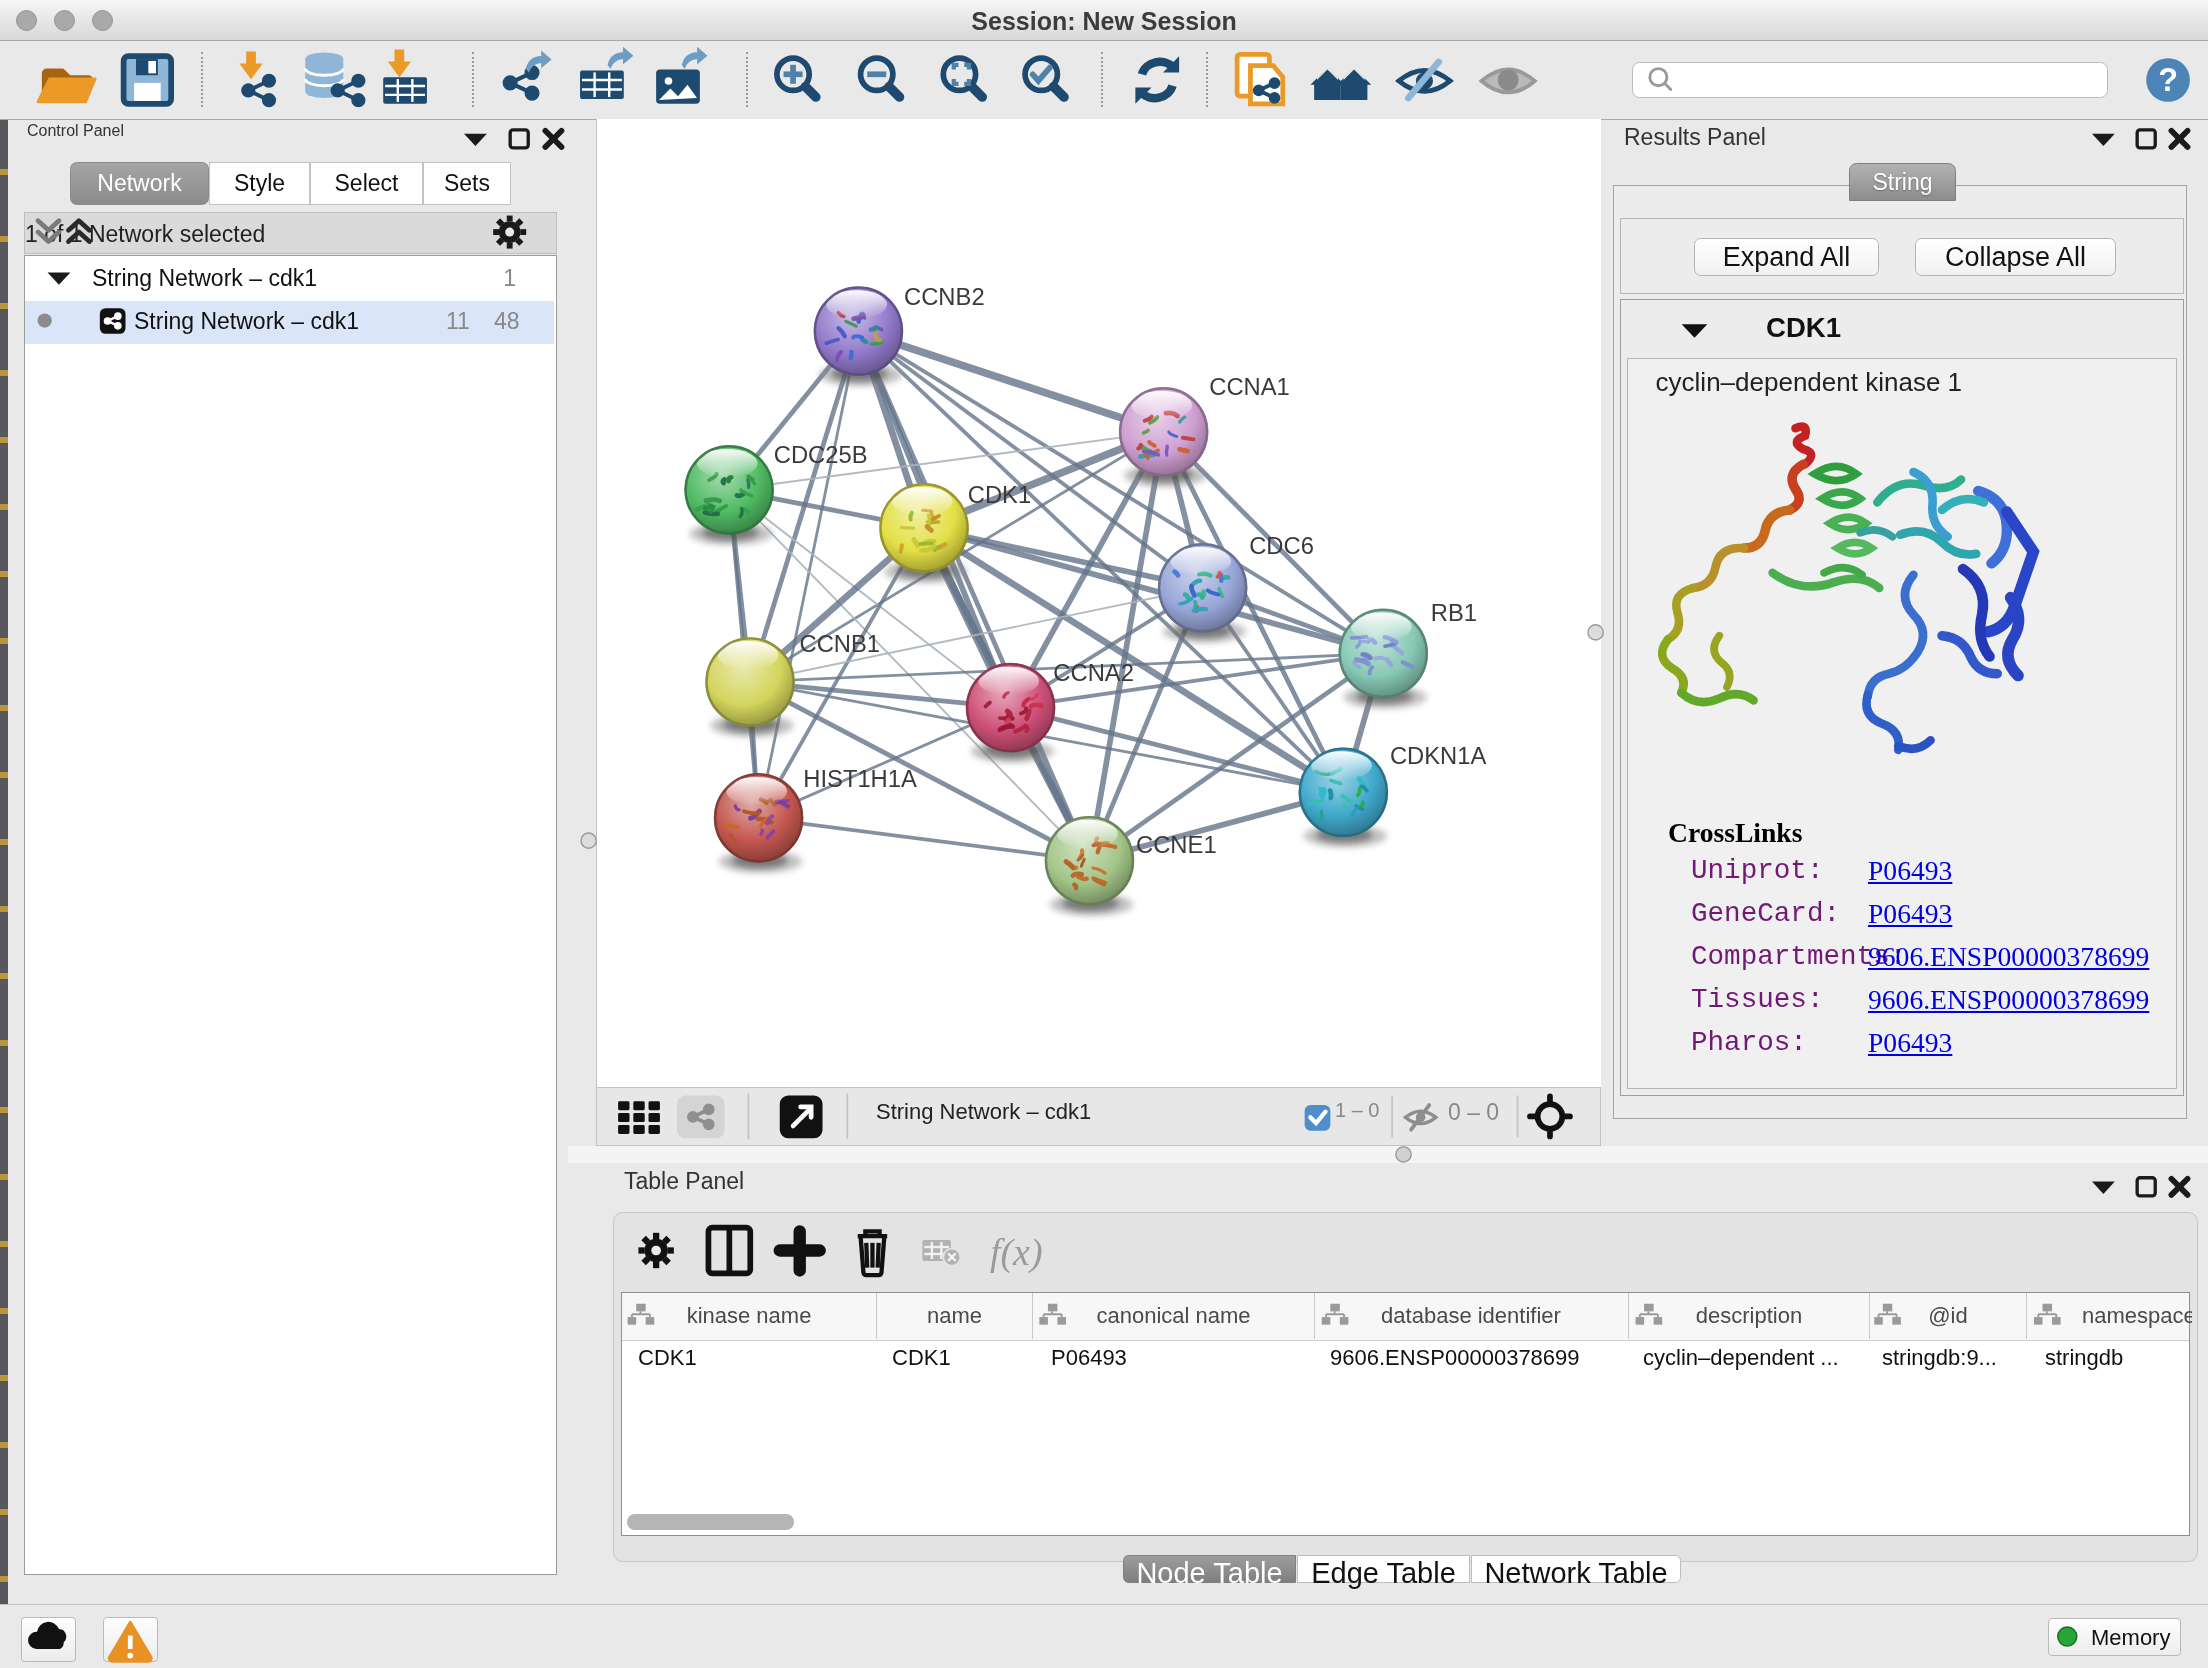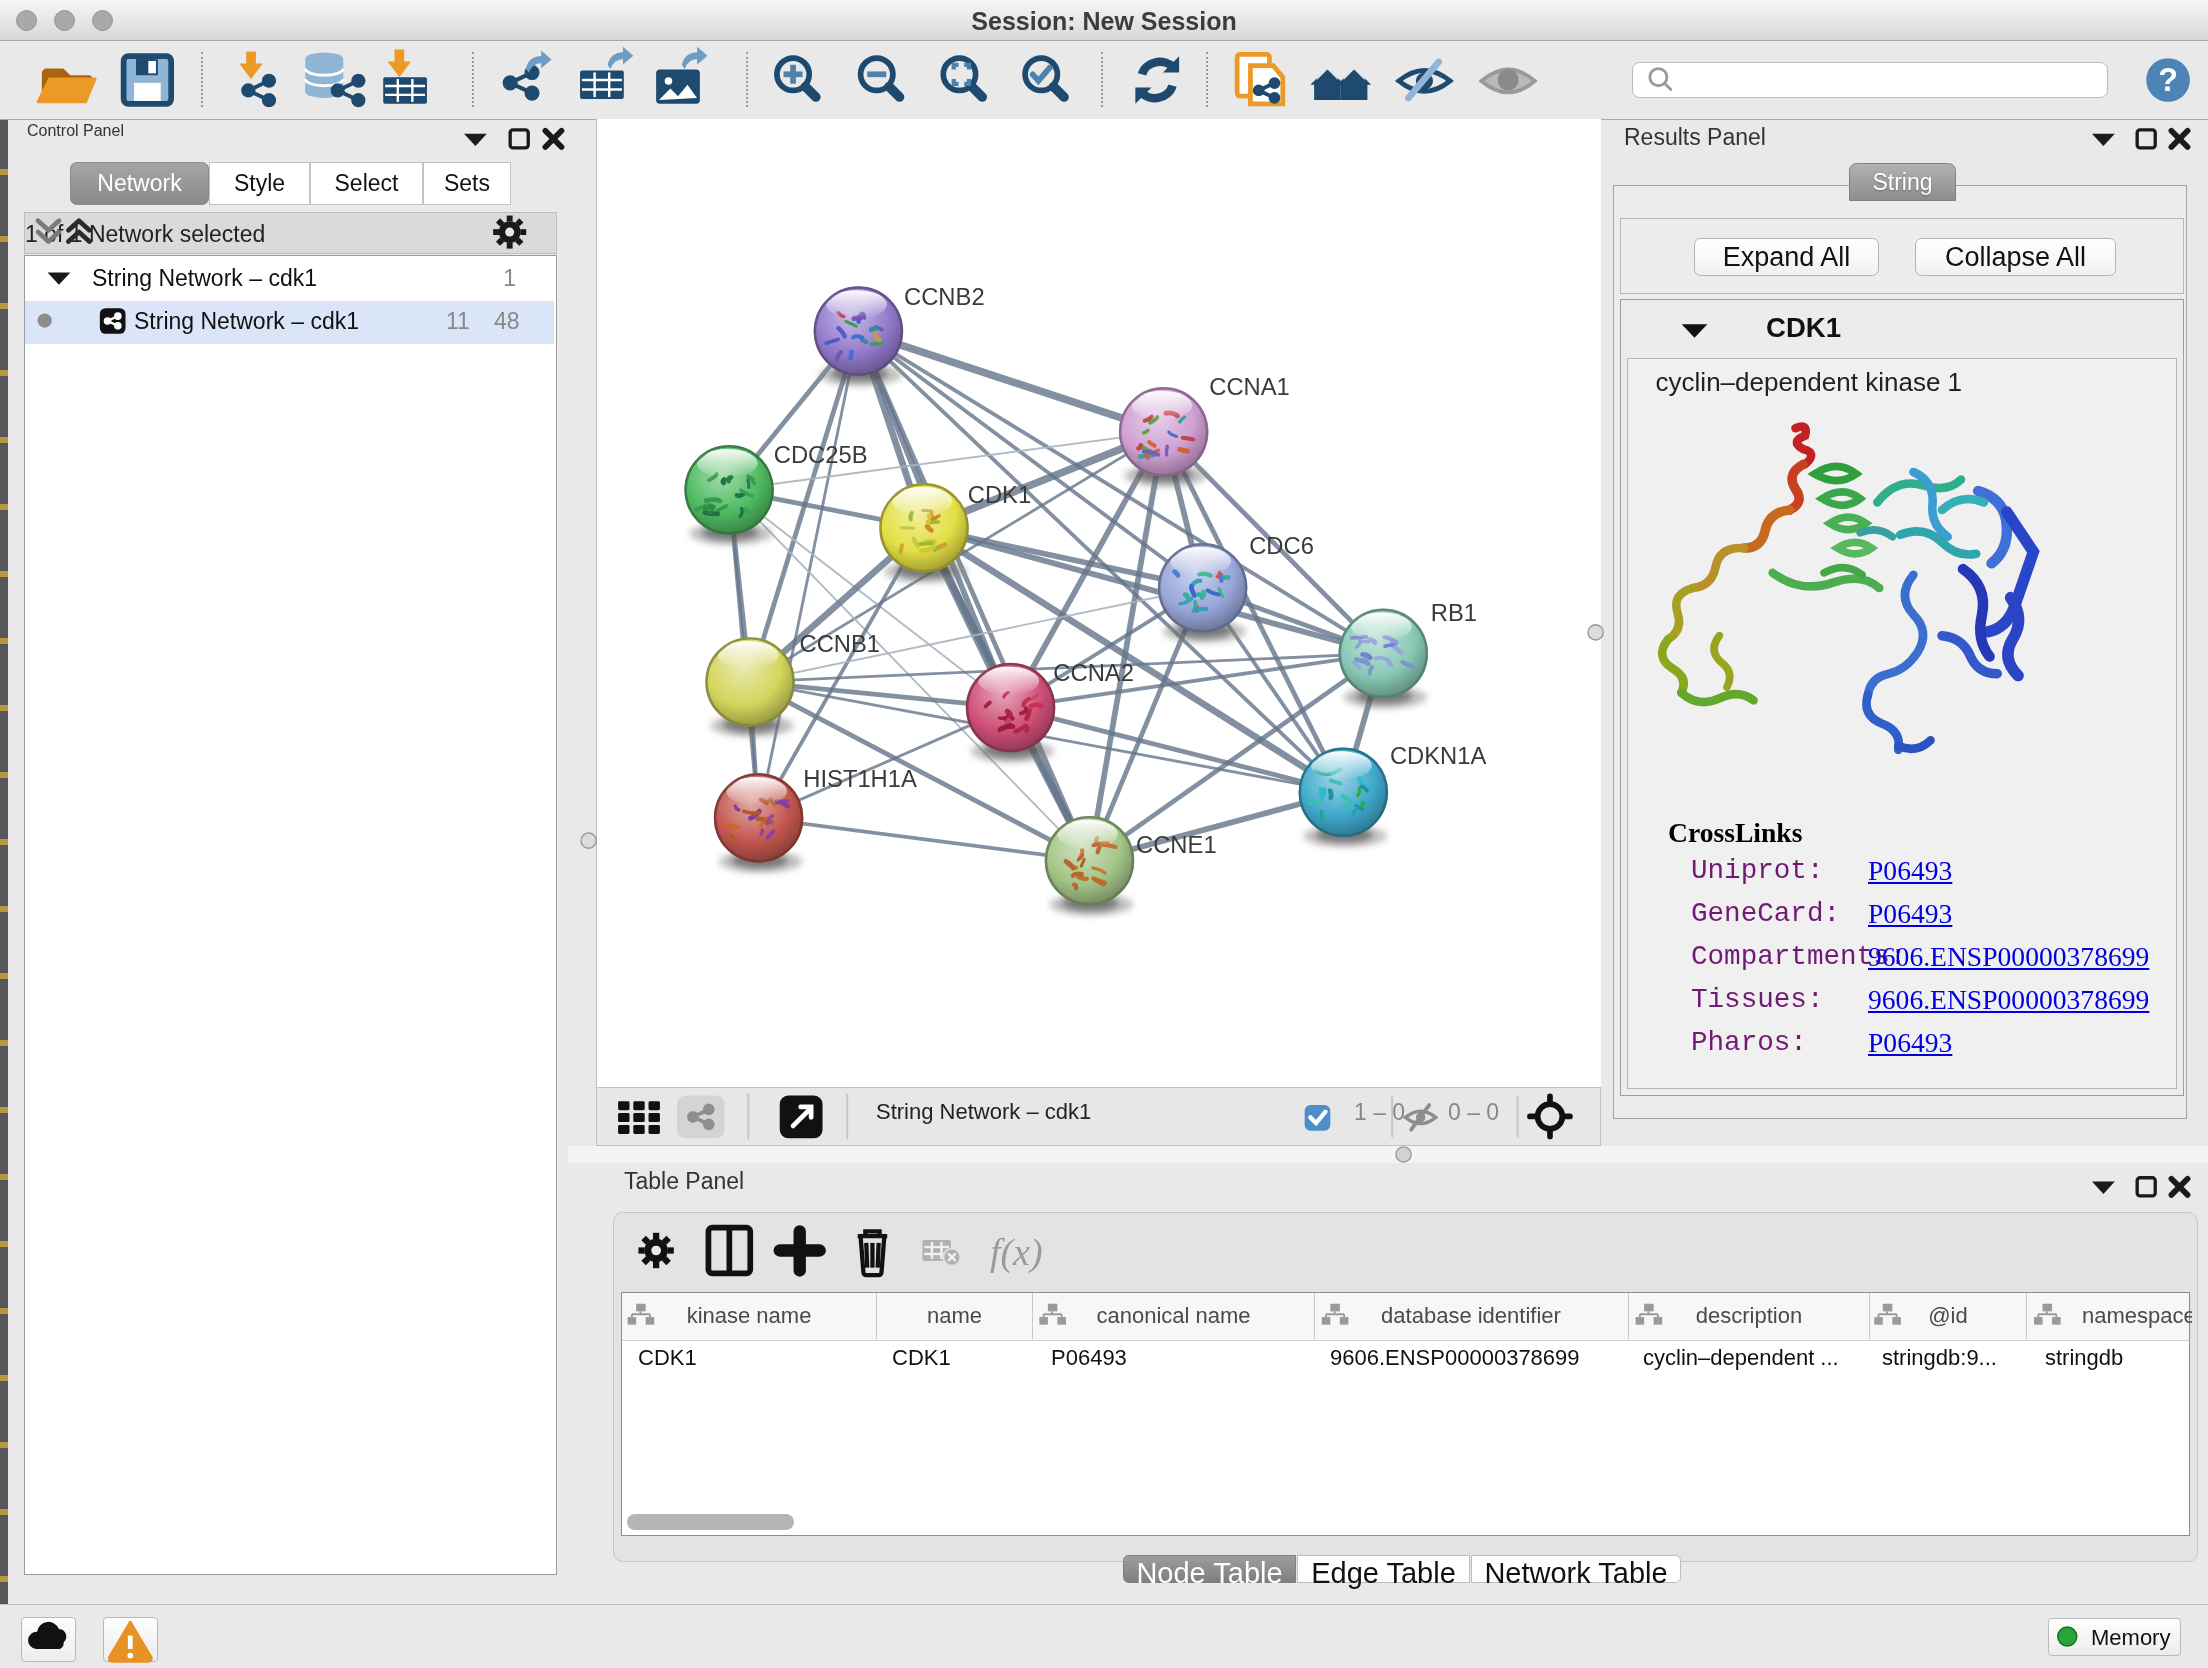--- a/index.html
+++ b/index.html
@@ -491,21 +491,21 @@
 <text x="687" y="458" font-size="25" fill="#3a3a3a" font-family="Liberation Sans, sans-serif">CDC6</text>
 <text x="878" y="528" font-size="25" fill="#3a3a3a" font-family="Liberation Sans, sans-serif">RB1</text>
 <text x="214" y="561" font-size="25" fill="#3a3a3a" font-family="Liberation Sans, sans-serif">CCNB1</text>
 <text x="481" y="591" font-size="25" fill="#3a3a3a" font-family="Liberation Sans, sans-serif">CCNA2</text>
 <text x="835" y="678" font-size="25" fill="#3a3a3a" font-family="Liberation Sans, sans-serif">CDKN1A</text>
 <text x="218" y="703" font-size="25" fill="#3a3a3a" font-family="Liberation Sans, sans-serif">HIST1H1A</text>
 <text x="568" y="772" font-size="25" fill="#3a3a3a" font-family="Liberation Sans, sans-serif">CCNE1</text>
 </svg>
 <div id="netbar" class="abs">
   <div class="abs" style="left:279px;top:10.5px;font-size:22px;color:#222;">String Network – cdk1</div>
-  <div class="abs" style="left:738px;top:10.5px;font-size:23px;margin-left:19px;"><span class="num">1 – 0</span></div>
+  <div class="abs" style="left:738px;top:10.5px;font-size:20px;"><span class="num">1 – 0</span></div>
   <div class="abs" style="left:851px;top:10.5px;font-size:23px;"><span class="num">0 – 0</span></div>
 </div>
 <div id="hsplit" class="abs"></div>
 
 <div id="rp-title" class="abs">Results Panel</div>
 <div id="rp-box" class="abs"></div>
 <div id="rp-tab" class="abs">String</div>
 <div id="rp-btnbox" class="abs">
   <div class="rbtn" style="left:73px;width:185px;">Expand All</div>
   <div class="rbtn" style="left:294px;width:201px;">Collapse All</div>

